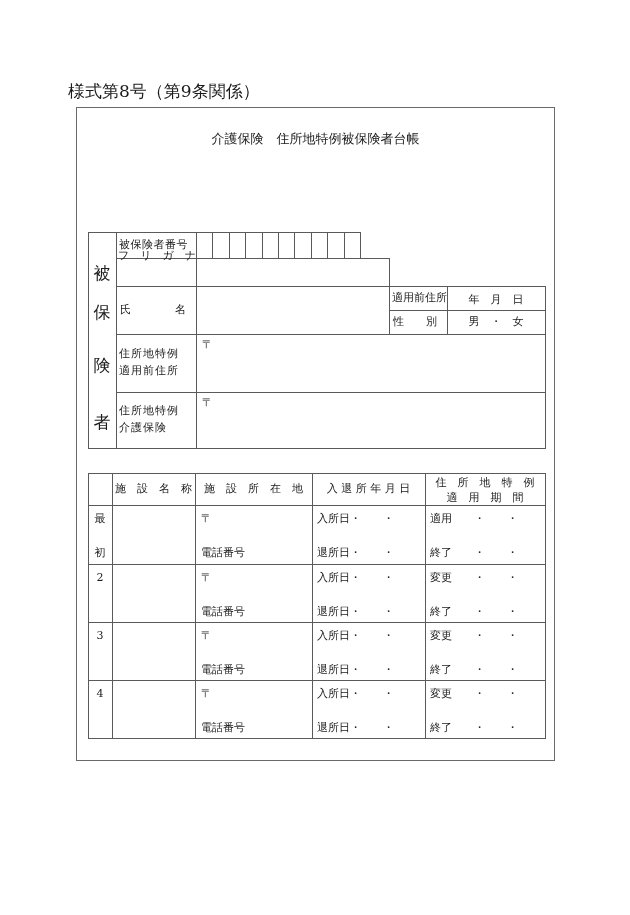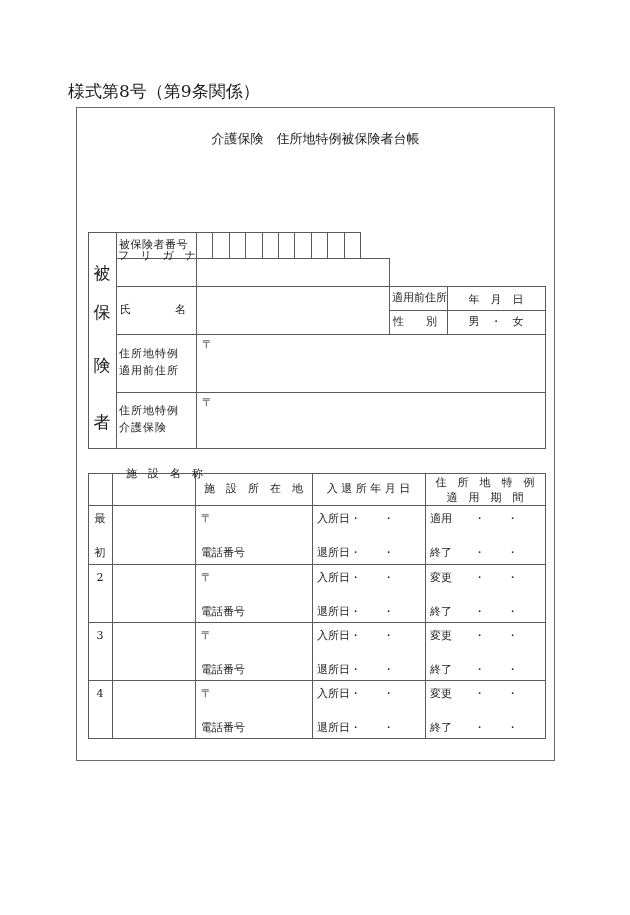--- a/index.html
+++ b/index.html
@@ -89,21 +89,21 @@
   <div class="ln" style="left:88px;top:680px;width:458px;height:1px;"></div>
   <div class="ln" style="left:88px;top:738px;width:458px;height:1px;"></div>
 
   <div class="ln" style="left:88px;top:473px;width:1px;height:266px;"></div>
   <div class="ln" style="left:112px;top:473px;width:1px;height:266px;"></div>
   <div class="ln" style="left:195px;top:473px;width:1px;height:266px;"></div>
   <div class="ln" style="left:312px;top:473px;width:1px;height:266px;"></div>
   <div class="ln" style="left:425px;top:473px;width:1px;height:266px;"></div>
   <div class="ln" style="left:545px;top:473px;width:1px;height:266px;"></div>
 
-  <div class="t ctr" style="left:112px;top:468px;width:83px;padding-left:11px;">施　設　名　称</div>
+  <div class="t ctr" style="left:112px;top:483px;width:83px;">施　設　名　称</div>
   <div class="t ctr" style="left:195px;top:483px;width:117px;text-align:center;">施　設　所　在　地</div>
   <div class="t ctr" style="left:312px;top:483px;width:113px;">入 退 所 年 月 日</div>
   <div class="t ctr" style="left:425px;top:477px;width:120px;">住　所　地　特　例</div>
   <div class="t ctr" style="left:425px;top:492px;width:120px;font-family:Liberation Serif, serif;">適　用　期　間</div>
 
   <div class="t ctr" style="left:88px;top:513px;width:24px;">最</div>
   <div class="t ctr" style="left:88px;top:547px;width:24px;">初</div>
   <div class="field" style="left:112px;top:505px;width:83px;height:59px;"></div>
   <div class="field" style="left:195px;top:505px;width:117px;height:59px;"></div>
   <div class="t" style="left:201px;top:513px;">〒</div>

